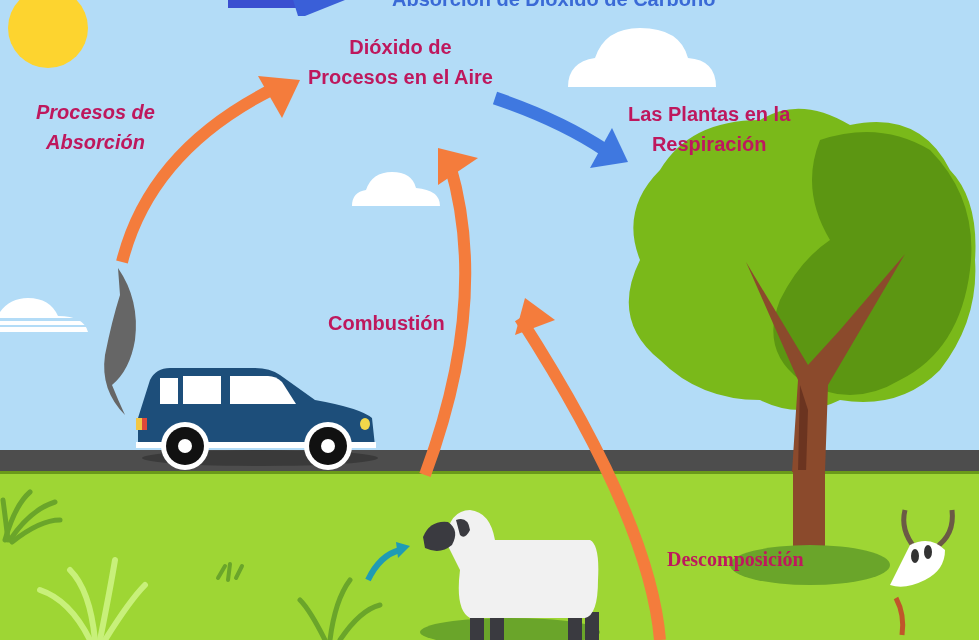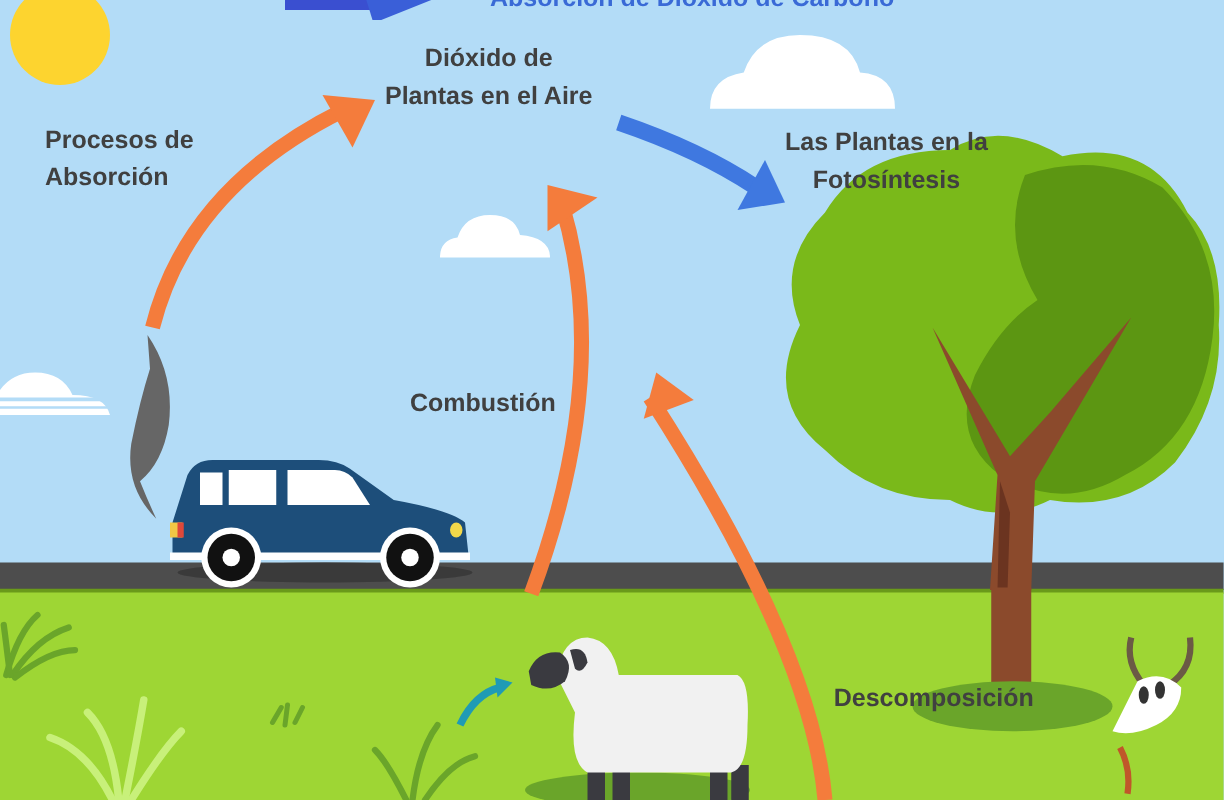--- a/index.html
+++ b/index.html
@@ -1,18 +1,18 @@
 <!DOCTYPE html>
 <html><head>
 <meta charset="utf-8">
 <style>
   html, body { margin:0; padding:0; }
   body { width:979px; height:640px; overflow:hidden; position:relative; background:#b3dcf7; font-family:"Liberation Sans", sans-serif; }
   .scene { position:absolute; left:0; top:0; width:979px; height:640px; }
-  .label { position:absolute; font-weight:bold; color:#404040; font-size:20px; line-height:30px; text-align:center; white-space:nowrap; }
+  .label { position:absolute; font-weight:bold; color:#be185d; font-size:20px; line-height:30px; text-align:center; white-space:nowrap; }
   .title-top { position:absolute; left:392px; top:-12px; font-weight:bold; color:#3a6ad6; font-size:20px; white-space:nowrap; }
 </style>
 </head>
 <body>
 
 <svg class="scene" viewBox="0 0 979 640" width="979" height="640" xmlns="http://www.w3.org/2000/svg">
 
   <rect x="0" y="0" width="979" height="460" fill="#b3dcf7"></rect>
 
   <circle cx="48" cy="28" r="40" fill="#fdd42f"></circle>
@@ -132,28 +132,28 @@
   </g>
   <g>
     <path d="M896,598 Q905,615 902,635" stroke="#c0562a" stroke-width="5" fill="none"></path>
   </g>
 </svg>
 
 <div class="title-top">Absorción de Dióxido de Carbono</div>
 
 <div class="label" style="left:308px; top:32px;">
   <div>Dióxido de</div>
-  <div>Plantas en el Aire</div>
+  <div>Procesos en el Aire</div>
 </div>
 
-<div class="label" style="left:36px; top:97px; text-align:left;">
+<div class="label" style="left:36px; top:97px; text-align:center;font-style:italic;">
   <div>Procesos de</div>
   <div>Absorción</div>
 </div>
 
 <div class="label" style="left:628px; top:99px;text-align:center;">
   <div>Las Plantas en la</div>
-  <div>Fotosíntesis</div>
+  <div>Respiración</div>
 </div>
 
 <div class="label" style="left:328px; top:308px;">Combustión</div>
 
-<div class="label" style="left:667px; top:544px;">Descomposición</div>
+<div class="label" style="left:667px; top:544px;font-family:Liberation Serif, serif;">Descomposición</div>
 
 </body></html>

